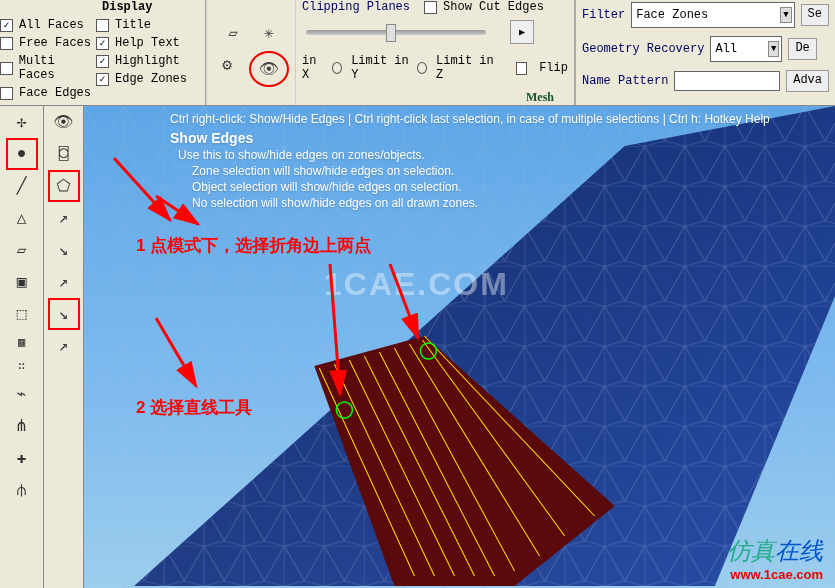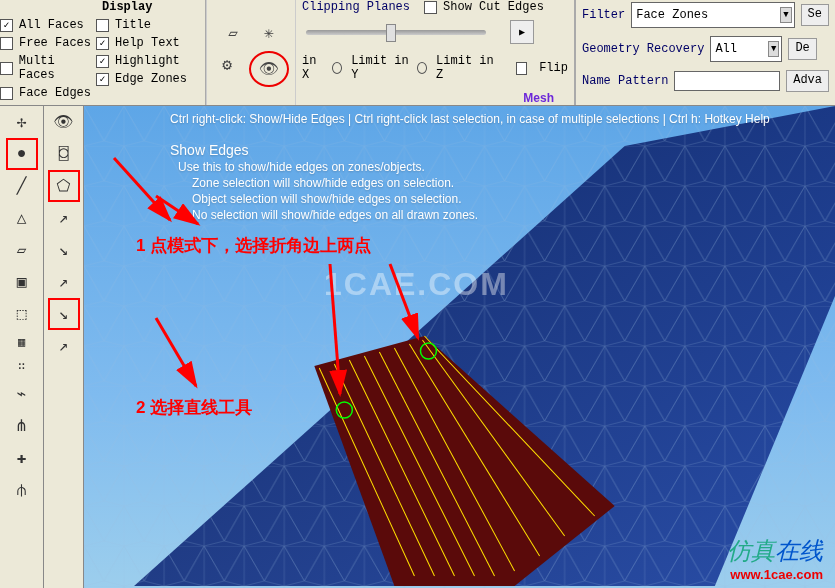--- a/index.html
+++ b/index.html
@@ -86,22 +86,22 @@
   }
   .fg-row { display: flex; align-items: center; white-space: nowrap; }
   .fg-label { font-family: "Courier New", monospace; color: #006; margin-right: 6px; }
   .combo { height: 20px; background: #fff; border: 1px solid #666; display: flex; align-items: center; padding: 12px 4px; position: relative; font-family: "Courier New", monospace; flex: 1; min-width: 60px; }
   .combo::after { content: "▼"; position: absolute; right: 2px; font-size: 9px; background: #ddd; padding: 2px 2px; border: 1px solid #888; }
   .textfield { height: 20px; background: #fff; border: 1px solid #666; flex: 1; }
   .stdbtn { height: 22px; background: #eee; border: 1px solid #999; padding: 2px 6px; font-family: "Courier New", monospace; }
   .mesh-label {
     position: absolute;
     bottom: 0; right: 20px;
-    font-family: Liberation Sans, sans-serif; font-weight: bold;
-    color: #6d28d9;
+    font-family: Liberation Serif, serif; font-weight: bold;
+    color: #14532d;
   }
 
   .main-area {
     display: flex;
     height: calc(588px - 106px);
     position: relative;
   }
   .vtoolbar {
     width: 44px;
     background: #ece9d8;
@@ -137,21 +137,21 @@
     overflow: hidden;
   }
   .help-text {
     position: absolute;
     top: 6px; left: 86px;
     color: #fff;
     font-family: Arial, sans-serif;
     font-size: 12px;
     text-shadow: 0 1px 2px rgba(0,0,0,0.2);
   }
-  .help-text .title { font-size: 14px; margin-top: 16px; }
+  .help-text .title { font-size: 14px; margin-top: 4px; font-weight: bold; }
   .help-text .line { margin: 2px 0 0 8px; }
   .help-text .sub { margin-left: 22px; }
   .watermark {
     position: absolute;
     top: 160px; left: 240px;
     font-family: Arial, sans-serif;
     font-size: 32px; font-weight: bold;
     color: rgba(255,255,255,0.4);
     letter-spacing: 2px;
     pointer-events: none;

